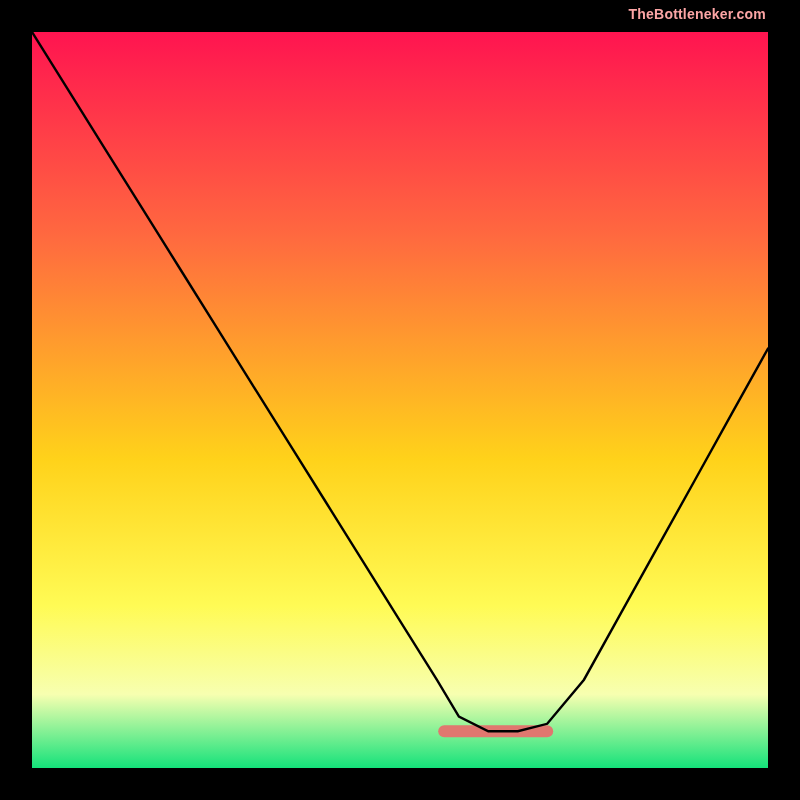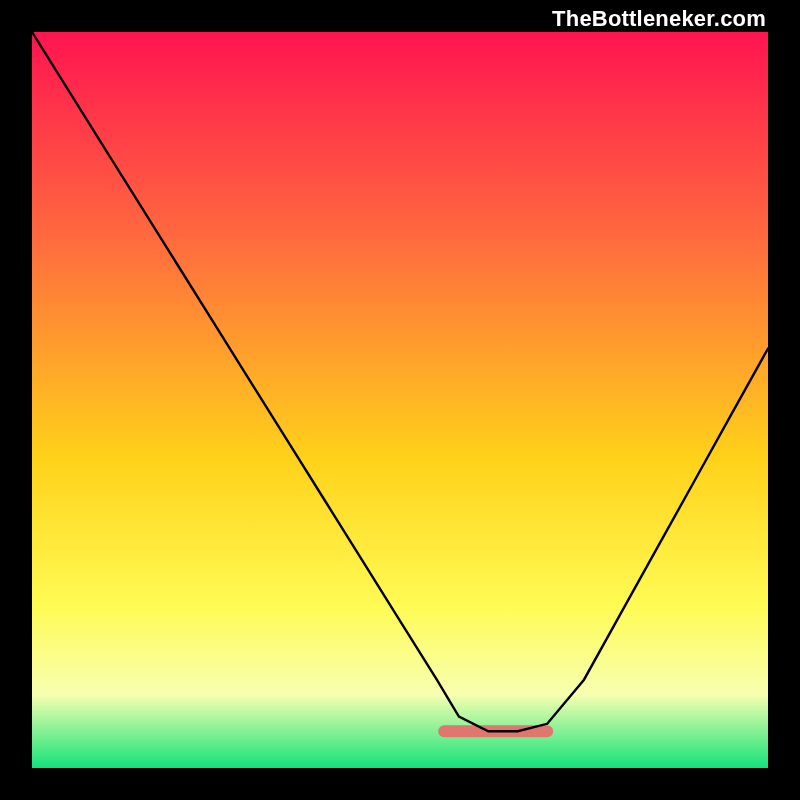--- a/index.html
+++ b/index.html
@@ -16,23 +16,23 @@
     top: 32px;
     width: 736px;
     height: 736px;
     background: #000000;
   }
   .watermark {
     position: absolute;
     top: 6px;
     right: 34px;
     font-family: Arial, Helvetica, sans-serif;
-    font-size: 22px;
+    font-size: 14px;
     font-weight: 600;
-    color: #ffffff;
+    color: #fca5a5;
     letter-spacing: 0.2px;
   }
   svg {
     position: absolute;
     left: 0;
     top: 0;
   }
   .curve {
     fill: none;
     stroke: #000000;

